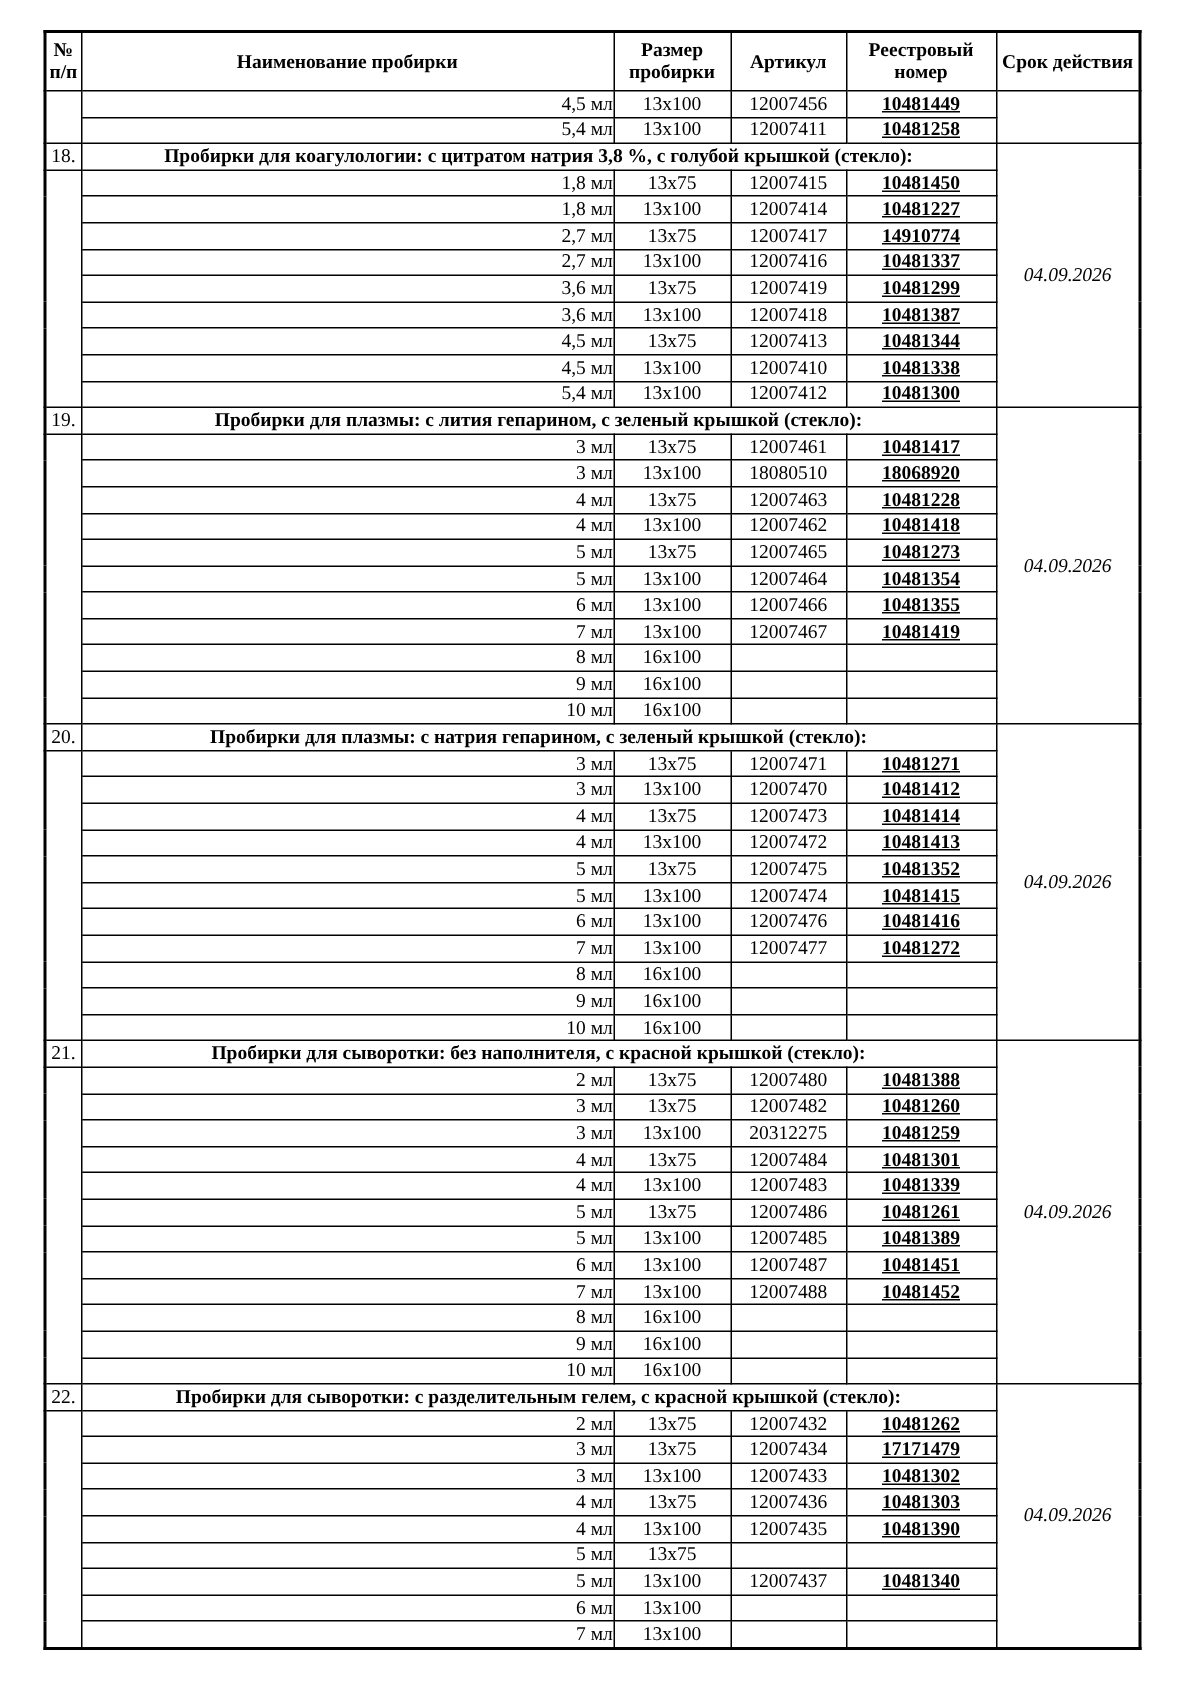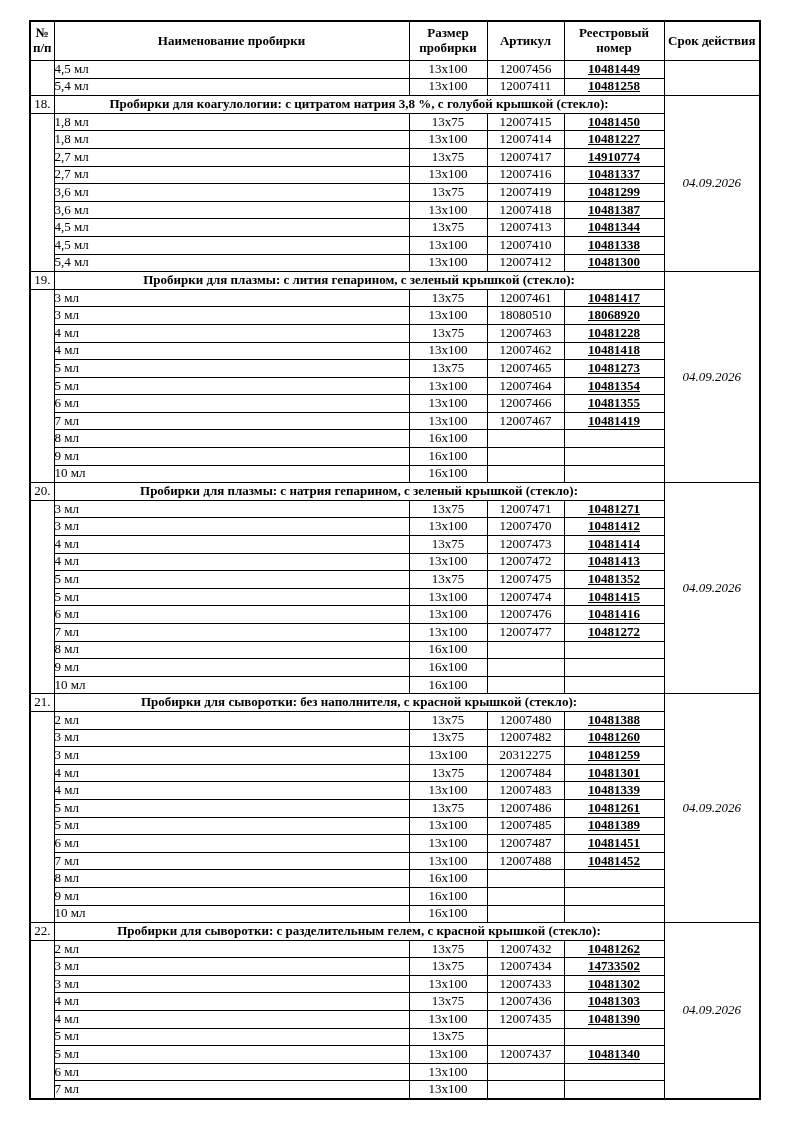--- a/index.html
+++ b/index.html
@@ -27,21 +27,21 @@
     white-space: normal;
   }
   thead th {
     font-weight: bold;
     text-align: center;
     height: 38px;
   }
   tbody tr { height: 17.6px; }
   tr.section-row { height: 17.6px; }
   .num-cell, .section-num-cell { text-align: center; }
-  .name-cell { text-align: left; padding-left: 4px; white-space: nowrap; }
+  .name-cell { text-align: right; padding-left: 4px; white-space: nowrap; }
   .size-cell, .article-cell { text-align: center; white-space: nowrap; }
   .registry-cell { text-align: center; white-space: nowrap; text-decoration: underline; font-weight: bold; }
   .validity-cell { text-align: center; white-space: nowrap; font-style: italic; }
   .section-title-cell { text-align: center; font-weight: bold; white-space: nowrap; }
 </style>
 </head>
 <body>
 
 <div class="page">
   <table class="doc-table">
@@ -369,21 +369,21 @@
           <td class="num-cell" rowspan="9"></td>
           <td class="name-cell">2 мл</td>
           <td class="size-cell">13x75</td>
           <td class="article-cell">12007432</td>
           <td class="registry-cell">10481262</td>
         </tr>
         <tr>
           <td class="name-cell">3 мл</td>
           <td class="size-cell">13x75</td>
           <td class="article-cell">12007434</td>
-          <td class="registry-cell">14733502</td>
+          <td class="registry-cell">17171479</td>
         </tr>
         <tr>
           <td class="name-cell">3 мл</td>
           <td class="size-cell">13x100</td>
           <td class="article-cell">12007433</td>
           <td class="registry-cell">10481302</td>
         </tr>
         <tr>
           <td class="name-cell">4 мл</td>
           <td class="size-cell">13x75</td>

